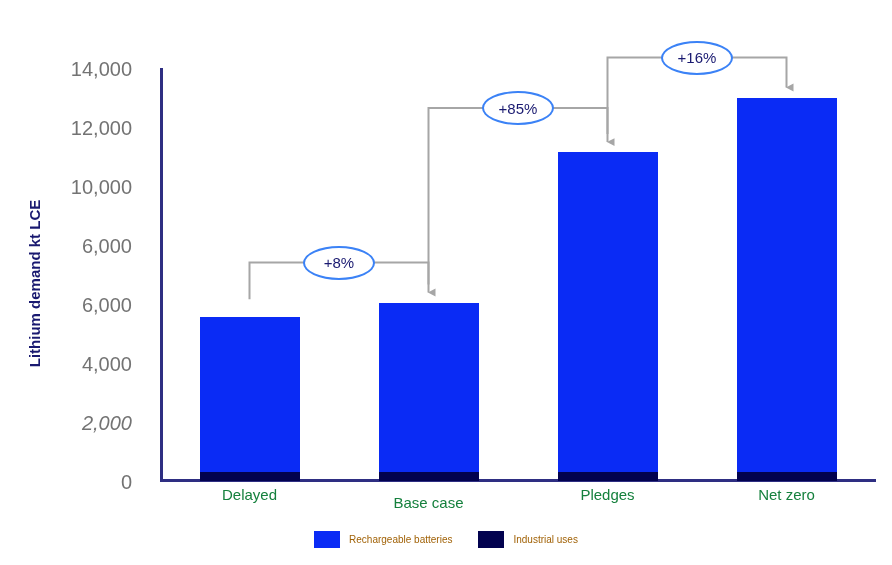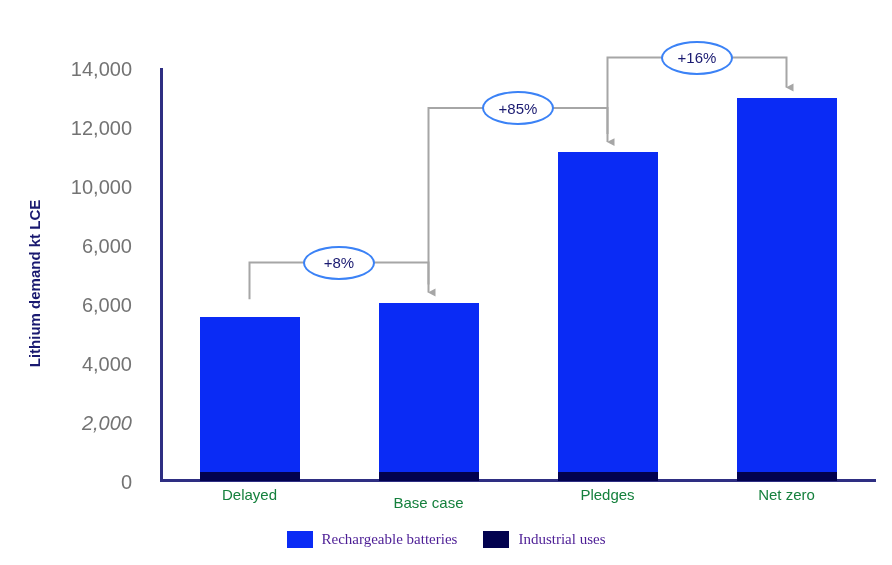--- a/index.html
+++ b/index.html
@@ -114,24 +114,23 @@
     display: flex;
     align-items: center;
     gap: 9px;
   }
   .legend-swatch {
     width: 26px;
     height: 17px;
     display: block;
   }
   .legend-label {
-    font-size: 15px;
-    color: #4c1d95;
-    white-space: nowrap;
-    font-family: Liberation Serif, serif;
+    font-size: 10px;
+    color: #a16207;
+    white-space: nowrap;
   }
   .annot-label {
     position: absolute;
     font-size: 15px;
     font-weight: normal;
     color: #191970;
     display: flex;
     align-items: center;
     justify-content: center;
     width: 72px;

